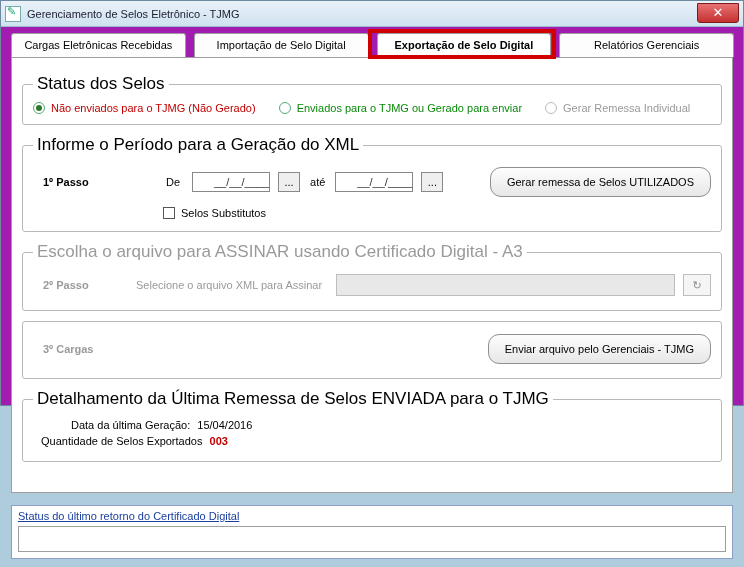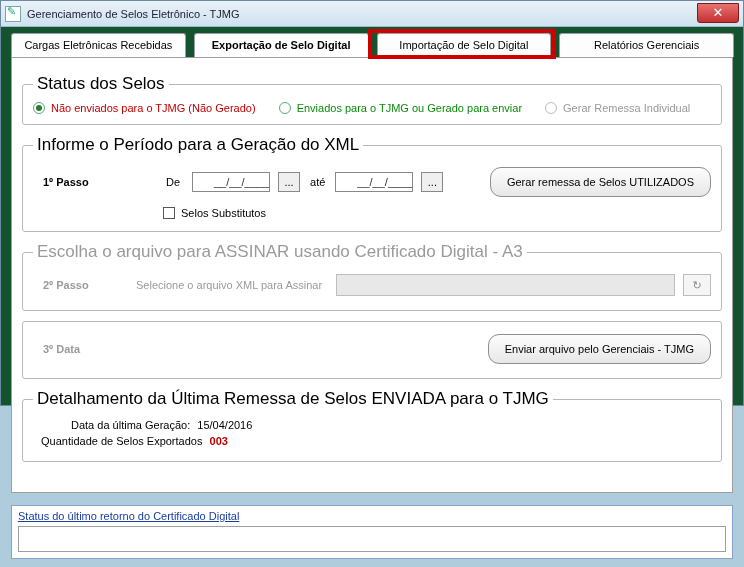--- a/index.html
+++ b/index.html
@@ -8,21 +8,21 @@
     font-family: Tahoma, Verdana, sans-serif;
     font-size: 11px;
     background: #aeccdb;
     width: 744px;
     height: 567px;
     overflow: hidden;
   }
   .window {
     width: 744px;
     height: 406px;
-    background: #14532d;
+    background: #a21caf;
     border: 1px solid #6b8aa0;
     position: relative;
   }
   .titlebar {
     height: 26px;
     background: linear-gradient(#eaf2f9, #cfe2f0);
     border-bottom: 1px solid #9cb9cf;
     display: flex;
     align-items: center;
     padding: 0 4px;
@@ -201,22 +201,22 @@
   <div class="titlebar">
     <span class="appicon"></span>
     <span class="title">Gerenciamento de Selos Eletrônico - TJMG</span>
     <div class="closebtn">✕</div>
   </div>
 
   <div class="content">
 
     <div class="tabrow" style="position:relative;">
       <div class="tab">Cargas Eletrônicas Recebidas</div>
+      <div class="tab">Importação de Selo Digital</div>
       <div class="tab active">Exportação de Selo Digital</div>
-      <div class="tab">Importação de Selo Digital</div>
       <div class="tab">Relatórios Gerenciais</div>
       <div class="tab-highlight" style="left:357px; top:-4px; width:188px; height:30px;"></div>
     </div>
 
     <div class="panel">
 
       <fieldset class="group">
         <legend>Status dos Selos</legend>
         <div class="radio-row">
           <div class="radio-item radio-red">
@@ -257,21 +257,21 @@
         <div class="step-row">
           <span class="step-label disabled-text">2º Passo</span>
           <span class="disabled-text" style="margin-right:6px;">Selecione o arquivo XML para Assinar</span>
           <div class="file-field"></div>
           <div class="file-browse">↻</div>
         </div>
       </fieldset>
 
       <fieldset class="group">
         <div class="step-row">
-          <span class="step-label disabled-text">3º Data</span>
+          <span class="step-label disabled-text">3º Cargas</span>
           <div style="flex:1"></div>
           <button class="big-btn narrow">Enviar arquivo pelo Gerenciais - TJMG</button>
         </div>
       </fieldset>
 
       <fieldset class="group">
         <legend>Detalhamento da Última  Remessa de Selos  ENVIADA para o  TJMG</legend>
         <div class="detail-row">
           <span style="display:inline-block; margin-left:30px;">Data da última  Geração:</span>
           <span style="margin-left:4px;">15/04/2016</span>

